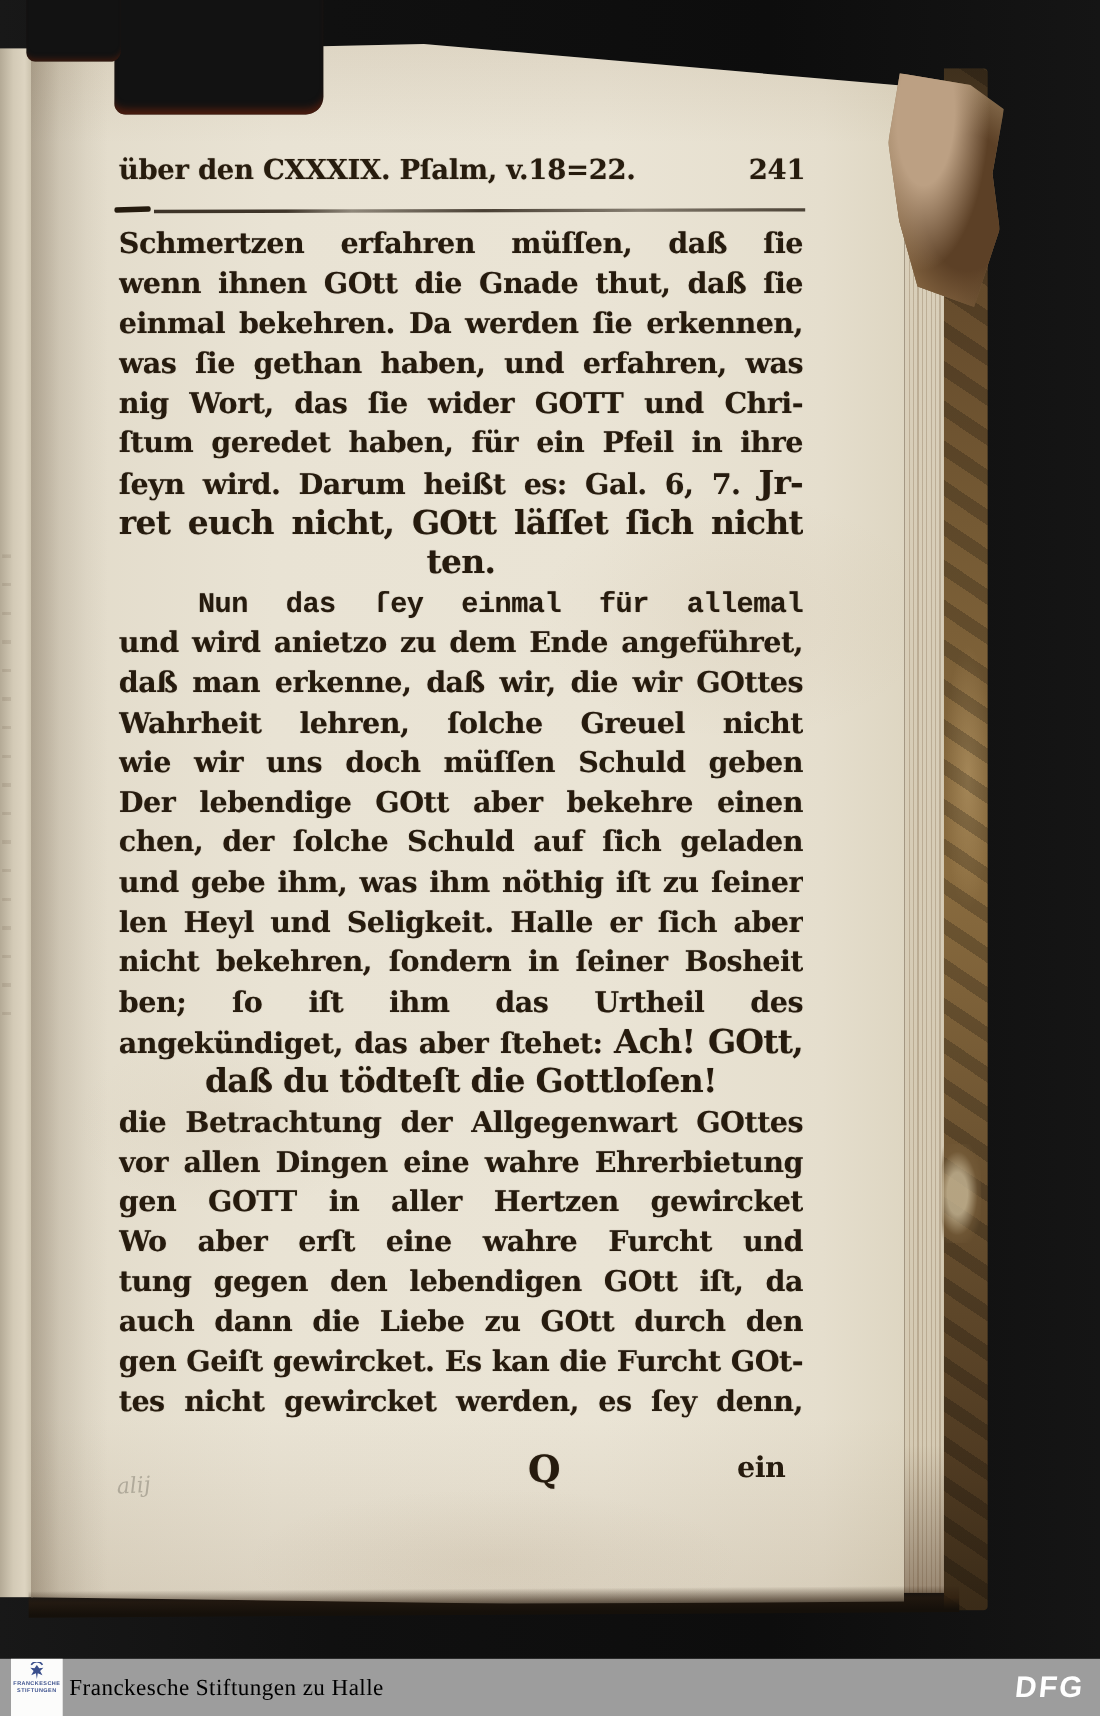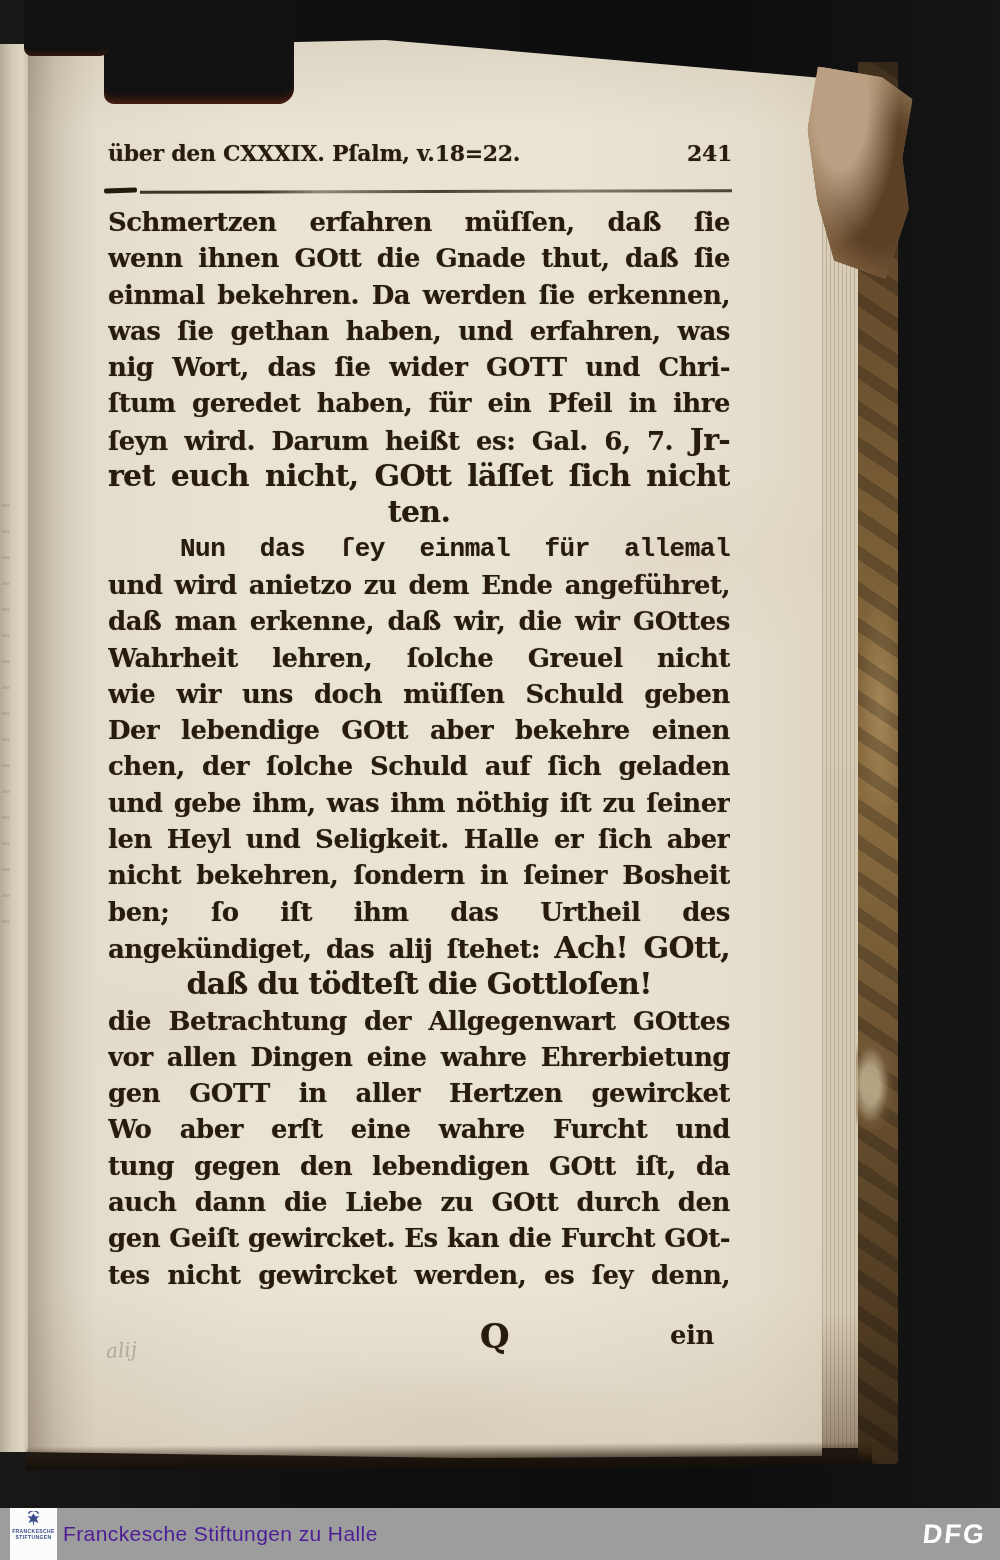--- a/index.html
+++ b/index.html
@@ -17,21 +17,21 @@
       radial-gradient(ellipse 260px 160px at 640px 520px,rgba(160,125,80,.07),transparent 70%),
       radial-gradient(ellipse 200px 120px at 180px 980px,rgba(150,120,80,.06),transparent 70%),
       radial-gradient(ellipse 300px 90px at 420px 1380px,rgba(140,110,70,.08),transparent 75%),
       linear-gradient(180deg,rgba(120,90,50,.10) 0,transparent 90px,transparent 88%,rgba(110,80,45,.12) 100%),
       linear-gradient(90deg,#d5cdba 0,#e3dccb 50px,#e9e3d4 220px,#eae4d5 520px,#e5decd 720px,#ded6c2 100%);
     clip-path:polygon(0 8px,45% 0,100% 38px,100% calc(100% - 2px),55% 100%,0 calc(100% - 6px));}
   #gutter-shadow{position:absolute;left:0;top:0;width:70px;height:100%;
     background:linear-gradient(90deg,rgba(70,50,30,.28) 0,rgba(70,50,30,.10) 26px,transparent 100%);}
   
   #page-header{position:absolute;left:80px;top:100px;width:624px;display:flex;justify-content:space-between;
-    align-items:baseline;color:#271c0e;font-weight:700;font-size:22px;letter-spacing:-.3px;
+    align-items:baseline;color:#271c0e;font-weight:700;font-size:25px;letter-spacing:-.3px;
     text-shadow:0 0 1px rgba(45,28,12,.45);}
   #header-rule{position:absolute;left:112px;top:150px;width:592px;height:3px;transform:rotate(-.15deg);
     background:linear-gradient(90deg,rgba(32,22,11,.85) 0 120px,rgba(32,22,11,.45) 180px,rgba(32,22,11,.8) 300px,rgba(32,22,11,.5) 440px,rgba(32,22,11,.78) 100%);}
   #header-dash{position:absolute;left:76px;top:148px;width:33px;height:5px;background:#241a0d;border-radius:2px;transform:rotate(-2deg);}
   
   #text-block{position:absolute;left:80px;top:164px;width:622px;color:#261b0e;}
   .line{height:36.3px;line-height:36.3px;font-size:26px;font-weight:700;letter-spacing:-.5px;
         overflow:hidden;text-shadow:0 0 1px rgba(45,28,12,.4);text-align:center;}
   .line.just{text-align:justify;text-align-last:justify;}
   .line.indent{text-indent:72px;font-family:Liberation Mono, monospace;}
@@ -70,21 +70,21 @@
   #bottom-shadow{position:absolute;left:26px;top:1444px;width:846px;height:24px;transform:rotate(-.35deg);
     background:linear-gradient(180deg,rgba(60,40,20,0) 0,rgba(45,28,13,.55) 45%,#15100a 90%);}
   
   #footer-bar{position:absolute;left:0;top:1508px;width:1000px;height:52px;background:#9d9d9d;}
   #logo-box{position:absolute;left:10px;top:0;width:47px;height:52px;background:#fcfcfb;
     display:flex;flex-direction:column;align-items:center;justify-content:flex-start;padding-top:3px;box-sizing:border-box;}
   #logo-box svg{display:block;}
   .logo-line{font-family:"Liberation Sans",sans-serif;font-size:5px;line-height:6px;font-weight:700;
     color:#3a4f8c;letter-spacing:.4px;}
   #institution{position:absolute;left:63px;top:0;height:52px;line-height:52px;
-    font-family:Liberation Sans, sans-serif;font-size:21px;color:#4c1d95;letter-spacing:.4px;}
+    font-family:Liberation Serif, serif;font-size:21px;color:#000000;letter-spacing:.4px;}
   #dfg-logo{position:absolute;right:14px;top:11px;font-family:"Liberation Sans",sans-serif;
     font-size:27px;font-weight:900;color:#fff;letter-spacing:2px;transform:skewX(-6deg);}
 </style>
 </head>
 <body>
 
 <div id="stage">
 
   <div id="facing-sliver">
     <div class="marks"></div>
@@ -114,21 +114,21 @@
         <div class="line just"><span>und wird anietzo zu dem Ende angeführet, auf</span></div>
         <div class="line just"><span>daß man erkenne, daß wir, die wir GOttes</span></div>
         <div class="line just"><span>Wahrheit lehren, ſolche Greuel nicht billigen;</span></div>
         <div class="line just"><span>wie wir uns doch müſſen Schuld geben laſſen.</span></div>
         <div class="line just"><span>Der lebendige GOtt aber bekehre einen iegli-</span></div>
         <div class="line just"><span>chen, der ſolche Schuld auf ſich geladen hat,</span></div>
         <div class="line just"><span>und gebe ihm, was ihm nöthig iſt zu ſeiner See-</span></div>
         <div class="line just"><span>len Heyl und Seligkeit.  Halle er ſich aber</span></div>
         <div class="line just"><span>nicht bekehren, ſondern in ſeiner Bosheit blei-</span></div>
         <div class="line just"><span>ben; ſo iſt ihm das Urtheil des HeiligenGeiſtes</span></div>
-        <div class="line just"><span>angekündiget, das alij ſtehet: </span><span class="em">Ach! GOtt,</span></div>
+        <div class="line just"><span>angekündiget, das aber ſtehet: </span><span class="em">Ach! GOtt,</span></div>
         <div class="line"><span></span><span class="em">daß du tödteſt die Gottloſen!</span></div>
         <div class="line just"><span>die Betrachtung der Allgegenwart GOttes</span></div>
         <div class="line just"><span>vor allen Dingen eine wahre Ehrerbietung ge-</span></div>
         <div class="line just"><span>gen GOTT in aller Hertzen gewircket werden.</span></div>
         <div class="line just"><span>Wo aber erſt eine wahre Furcht und Ehrerbie-</span></div>
         <div class="line just"><span>tung gegen den lebendigen GOtt iſt, da wird</span></div>
         <div class="line just"><span>auch dann die Liebe zu GOtt durch den Heili-</span></div>
         <div class="line just"><span>gen Geiſt gewircket.  Es kan die Furcht GOt-</span></div>
         <div class="line just"><span>tes nicht gewircket werden, es ſey denn, daß</span></div>
       </div>

